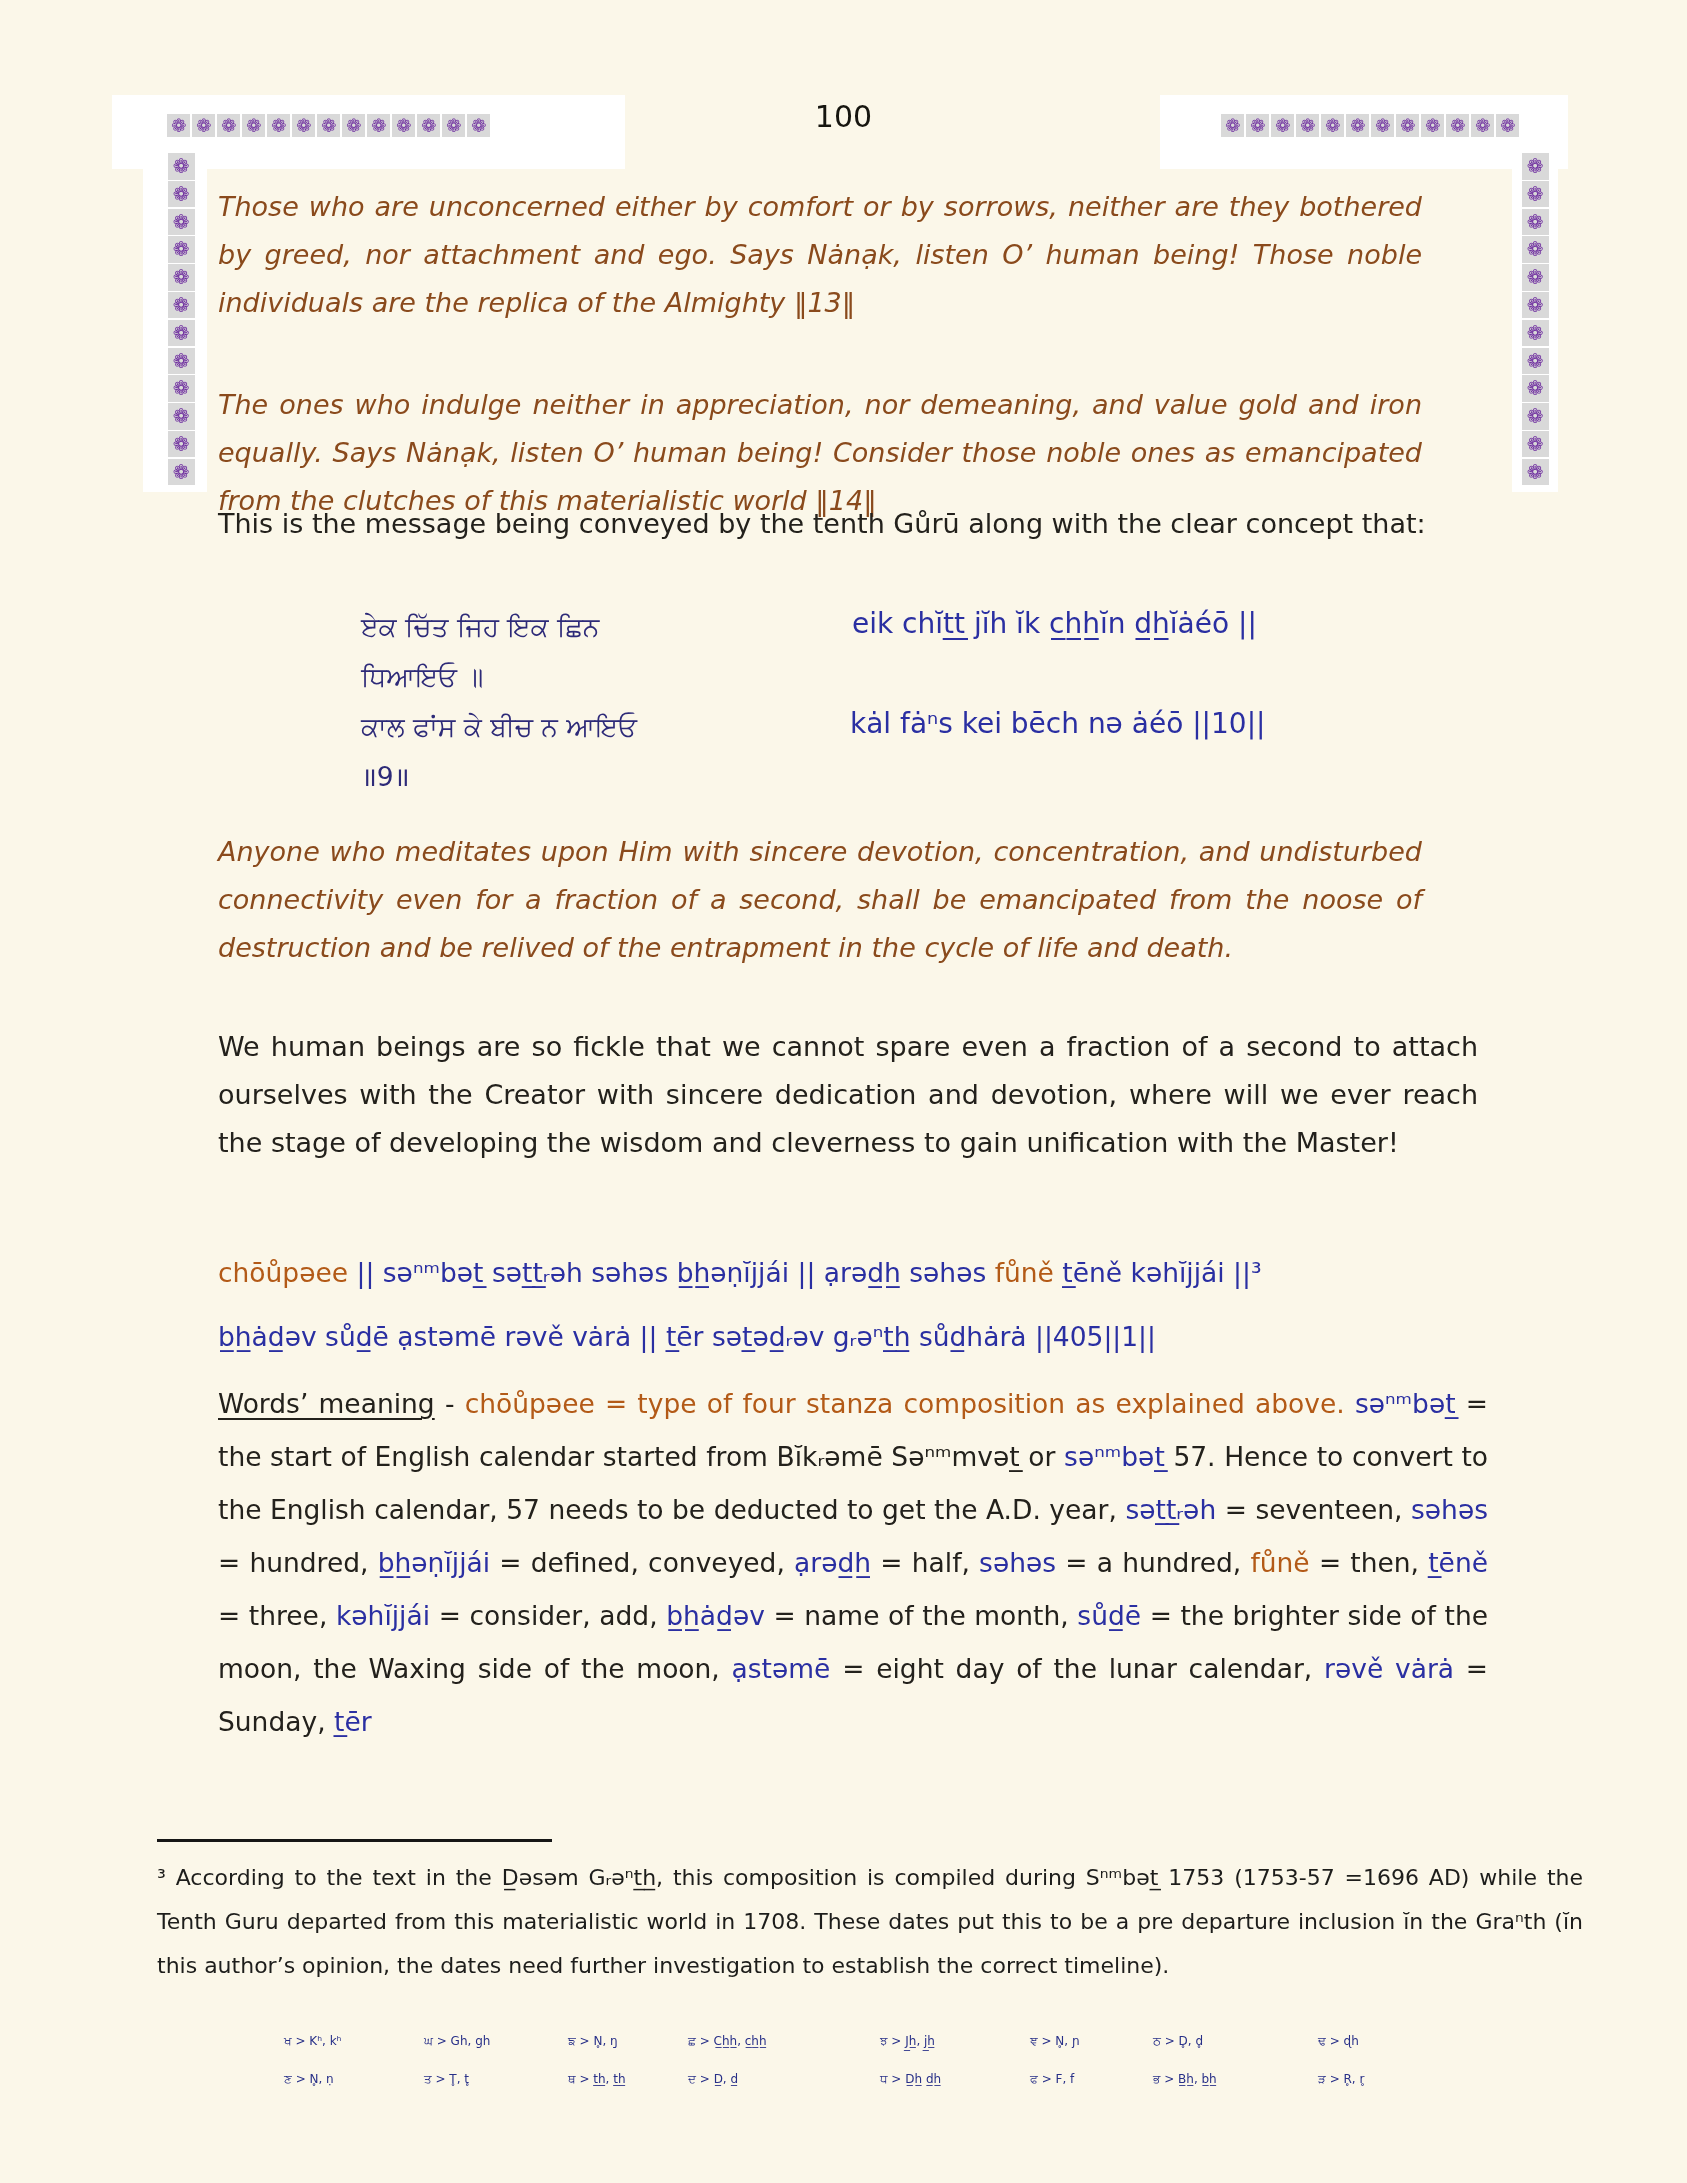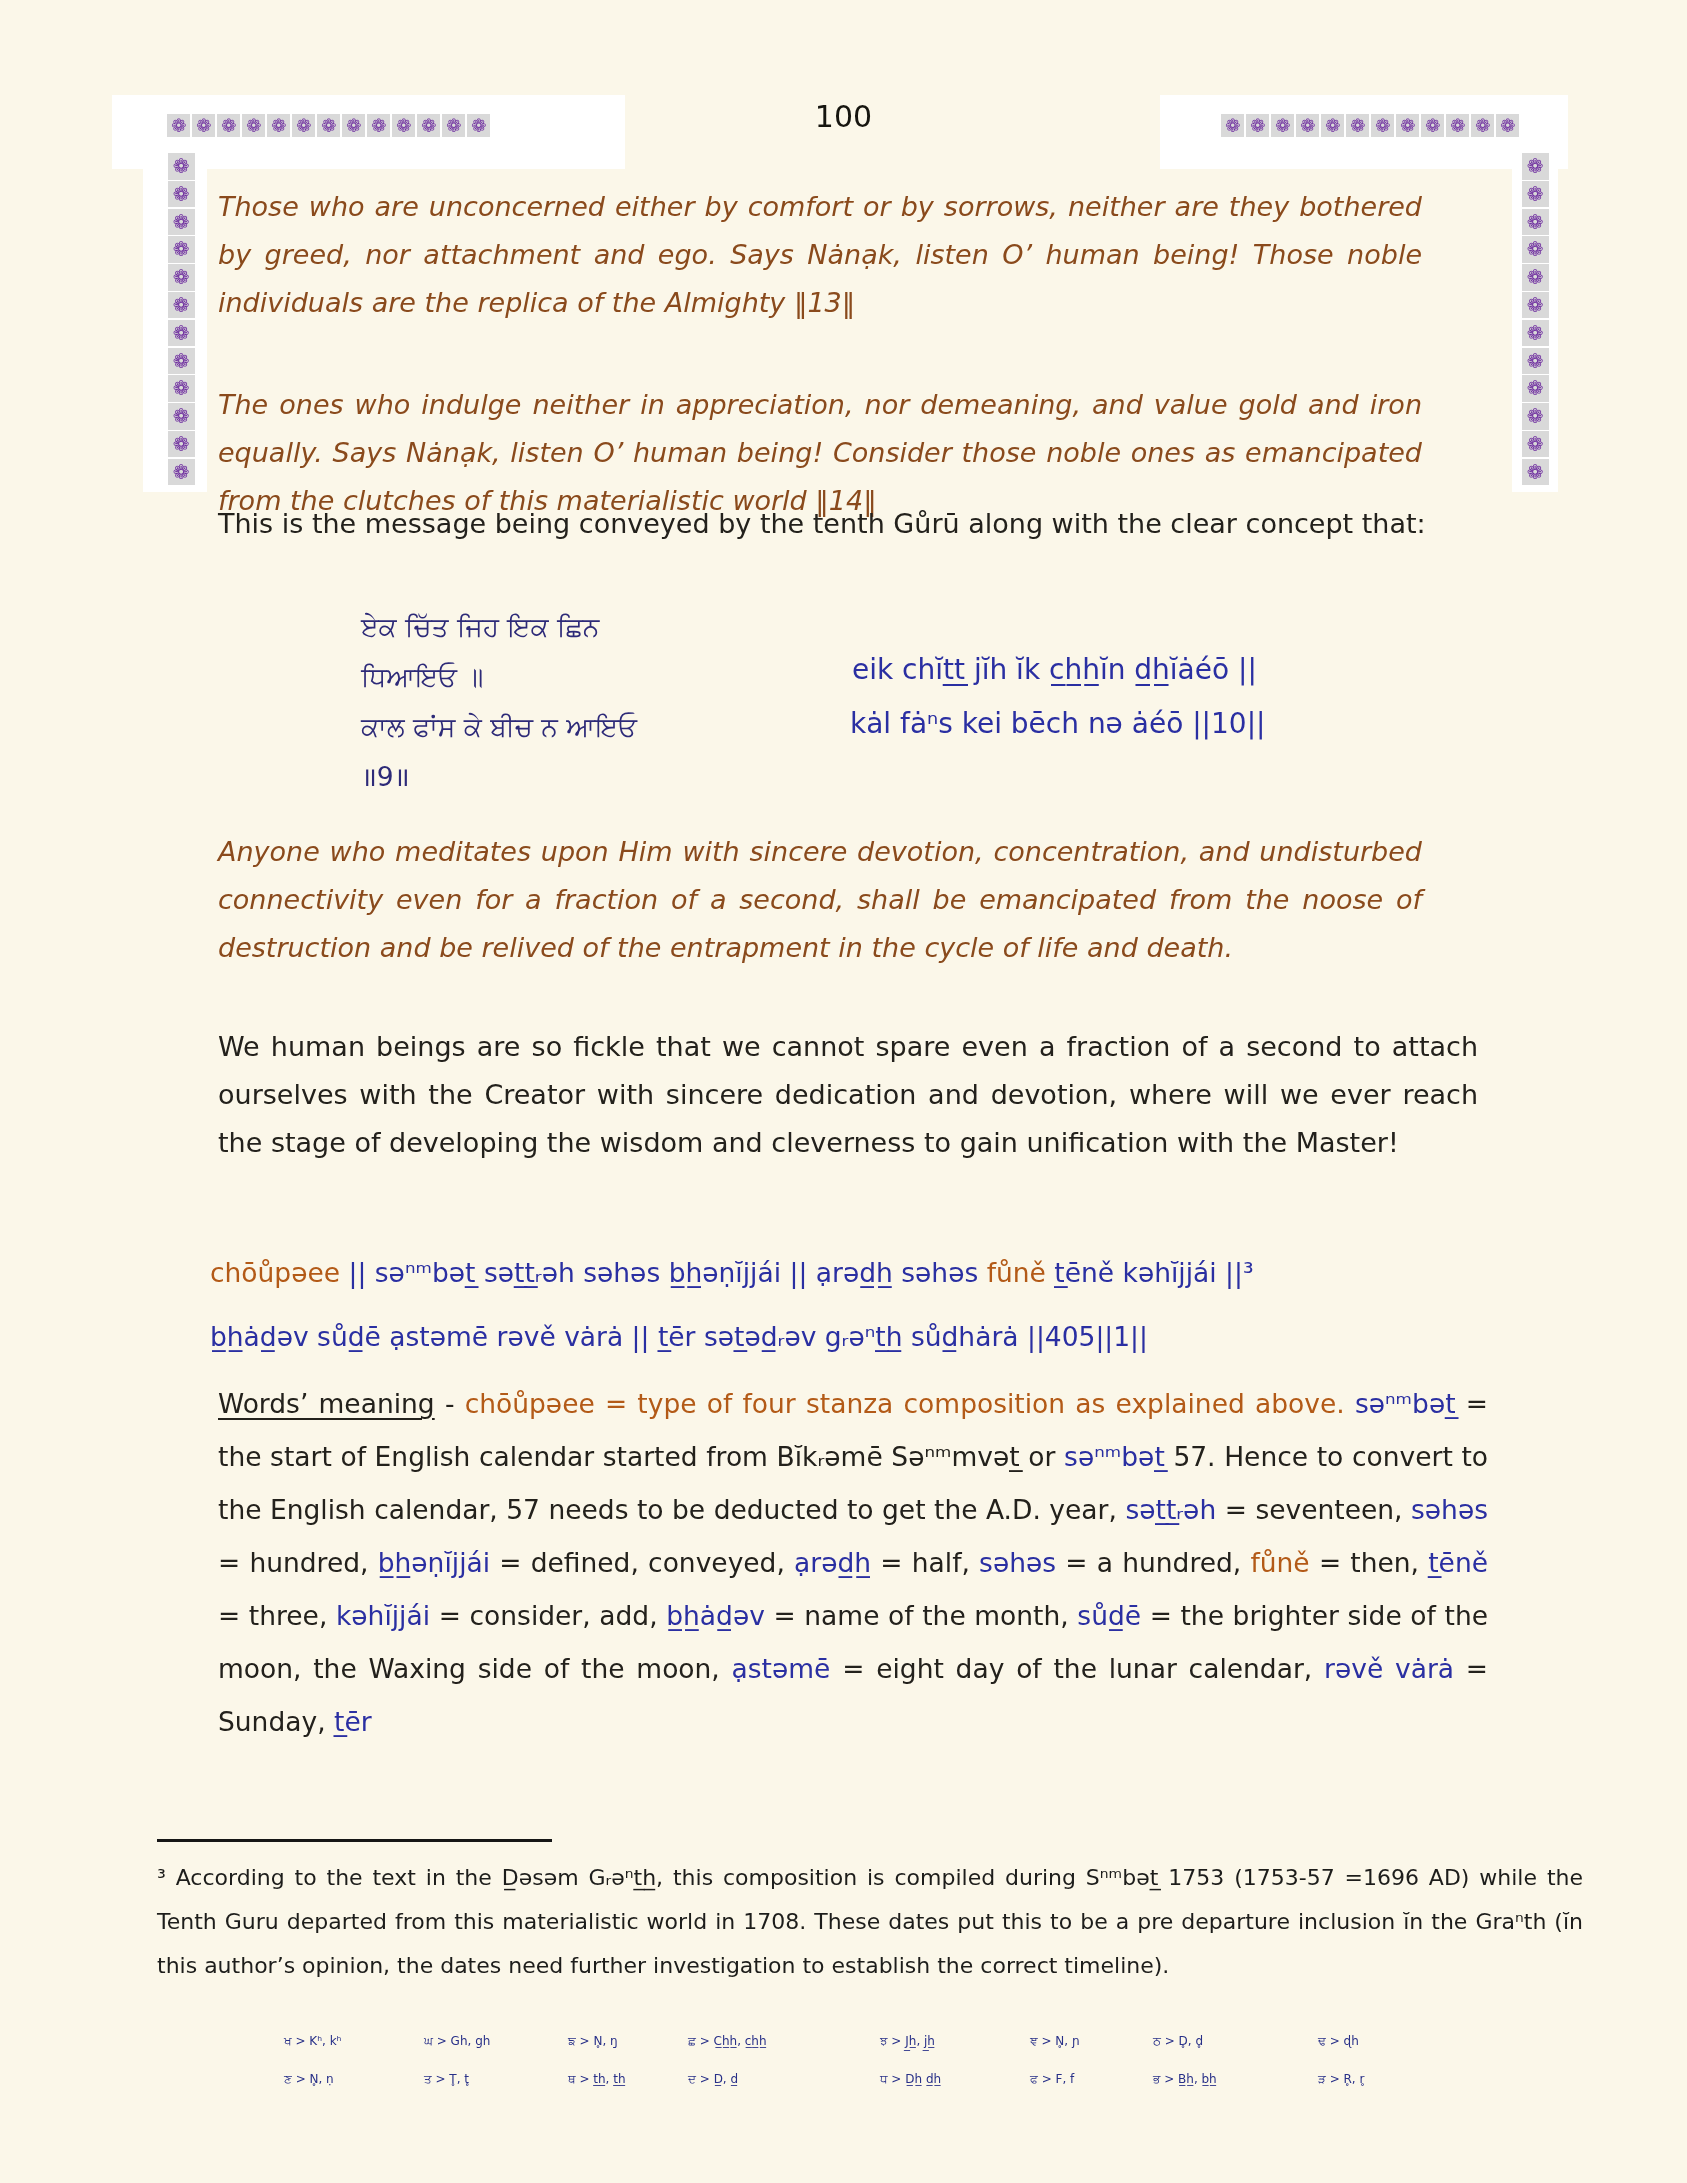--- a/index.html
+++ b/index.html
@@ -104,28 +104,28 @@
 
   <div class="para brown" style="left:218px;top:345px;width:1204px;margin-top:36px;">The ones who indulge neither in appreciation, nor demeaning, and value gold and iron equally. Says Nȧnạk, listen O’ human being! Consider those noble ones as emancipated from the clutches of this materialistic world ‖14‖</div>
 
   <div class="para blacktxt" style="left:218px;top:500px;width:1260px;">This is the message being conveyed by the tenth Gůrū along with the clear concept that:</div>
 
   <div class="gur" style="left:361px;top:602px;width:476px;">ਏਕ ਚਿੱਤ ਜਿਹ ਇਕ ਛਿਨ
 ਧਿਆਇਓ ॥
 ਕਾਲ ਫਾਂਸ ਕੇ ਬੀਚ ਨ ਆਇਓ
 ॥9॥</div>
 
-  <div class="translit" style="left:852px;top:607px;width:662px;margin-top:46px;">eik chĭt̲t̲ jĭh ĭk c̲h̲h̲ĭn d̲h̲ĭȧéō ||</div>
+  <div class="translit" style="left:852px;top:607px;width:662px;">eik chĭt̲t̲ jĭh ĭk c̲h̲h̲ĭn d̲h̲ĭȧéō ||</div>
   <div class="translit" style="left:850px;top:707px;width:662px;">kȧl fȧⁿs kei bēch nə ȧéō ||10||</div>
 
   <div class="para blacktxt" style="left:218px;top:1023px;width:1260px;">We human beings are so fickle that we cannot spare even a fraction of a second to attach ourselves with the Creator with sincere dedication and devotion, where will we ever reach the stage of developing the wisdom and cleverness to gain unification with the Master!</div>
 
   <div class="para brown" style="left:218px;top:828px;width:1204px;">Anyone who meditates upon Him with sincere devotion, concentration, and undisturbed connectivity even for a fraction of a second, shall be emancipated from the noose of destruction and be relived of the entrapment in the cycle of life and death.</div>
 
-  <div class="para choupaee" style="left:210px;top:1241px;width:1270px;"><span class="seg-o">chōůpəee </span><span class="seg-b">|| səⁿᵐbət̲ sət̲t̲ᵣəh səhəs b̲h̲əṇĭjjái || ạrəd̲h̲ səhəs </span><span class="seg-o">fůně </span><span class="seg-b">t̲ēně kəhĭjjái ||³</span><br><span class="seg-b">b̲h̲ȧd̲əv sůd̲ē ạstəmē rəvě vȧrȧ || t̲ēr sət̲əd̲ᵣəv gᵣəⁿt̲h̲ sůd̲hȧrȧ ||405||1||</span></div>
+  <div class="para choupaee" style="left:218px;top:1241px;width:1270px;"><span class="seg-o">chōůpəee </span><span class="seg-b">|| səⁿᵐbət̲ sət̲t̲ᵣəh səhəs b̲h̲əṇĭjjái || ạrəd̲h̲ səhəs </span><span class="seg-o">fůně </span><span class="seg-b">t̲ēně kəhĭjjái ||³</span><br><span class="seg-b">b̲h̲ȧd̲əv sůd̲ē ạstəmē rəvě vȧrȧ || t̲ēr sət̲əd̲ᵣəv gᵣəⁿt̲h̲ sůd̲hȧrȧ ||405||1||</span></div>
 
   <div class="para words" style="left:218px;top:1377px;width:1270px;"><span class="seg-u">Words’ meaning</span><span class="seg-k"> - </span><span class="seg-o">chōůpəee = type of four stanza composition as explained above. </span><span class="seg-b">səⁿᵐbət̲</span><span class="seg-k"> = the start of English calendar started from Bĭkᵣəmē Səⁿᵐmvət̲ or </span><span class="seg-b">səⁿᵐbət̲</span><span class="seg-k"> 57. Hence to convert to the English calendar, 57 needs to be deducted to get the A.D. year, </span><span class="seg-b">sət̲t̲ᵣəh</span><span class="seg-k"> = seventeen, </span><span class="seg-b">səhəs</span><span class="seg-k"> = hundred, </span><span class="seg-b">b̲h̲əṇĭjjái</span><span class="seg-k"> = defined, conveyed, </span><span class="seg-b">ạrəd̲h̲</span><span class="seg-k"> = half, </span><span class="seg-b">səhəs</span><span class="seg-k"> = a hundred, </span><span class="seg-o">fůně</span><span class="seg-k"> = then, </span><span class="seg-b">t̲ēně</span><span class="seg-k"> = three, </span><span class="seg-b">kəhĭjjái</span><span class="seg-k"> = consider, add, </span><span class="seg-b">b̲h̲ȧd̲əv</span><span class="seg-k"> = name of the month, </span><span class="seg-b">sůd̲ē</span><span class="seg-k"> = the brighter side of the moon, the Waxing side of the moon, </span><span class="seg-b">ạstəmē</span><span class="seg-k"> = eight day of the lunar calendar, </span><span class="seg-b">rəvě vȧrȧ</span><span class="seg-k"> = Sunday, </span><span class="seg-b">t̲ēr</span></div>
 
   <div class="footrule" style="left:157px;top:1839px;width:395px;height:3.3px;"></div>
 
   <div class="footnote" style="left:157px;top:1856px;width:1426px;">³ According to the text in the D̲əsəm Gᵣəⁿt̲h̲, this composition is compiled during Sⁿᵐbət̲ 1753 (1753-57 =1696 AD) while the Tenth Guru departed from this materialistic world in 1708. These dates put this to be a pre departure inclusion ĭn the Graⁿth (ĭn this author’s opinion, the dates need further investigation to establish the correct timeline).</div>
 
   <div class="maptable" style="left:284px;top:2022px;">
     <div class="cell">ਖ &gt; Kʰ, kʰ</div>
     <div class="cell">ਘ &gt; Gh, gh</div>

